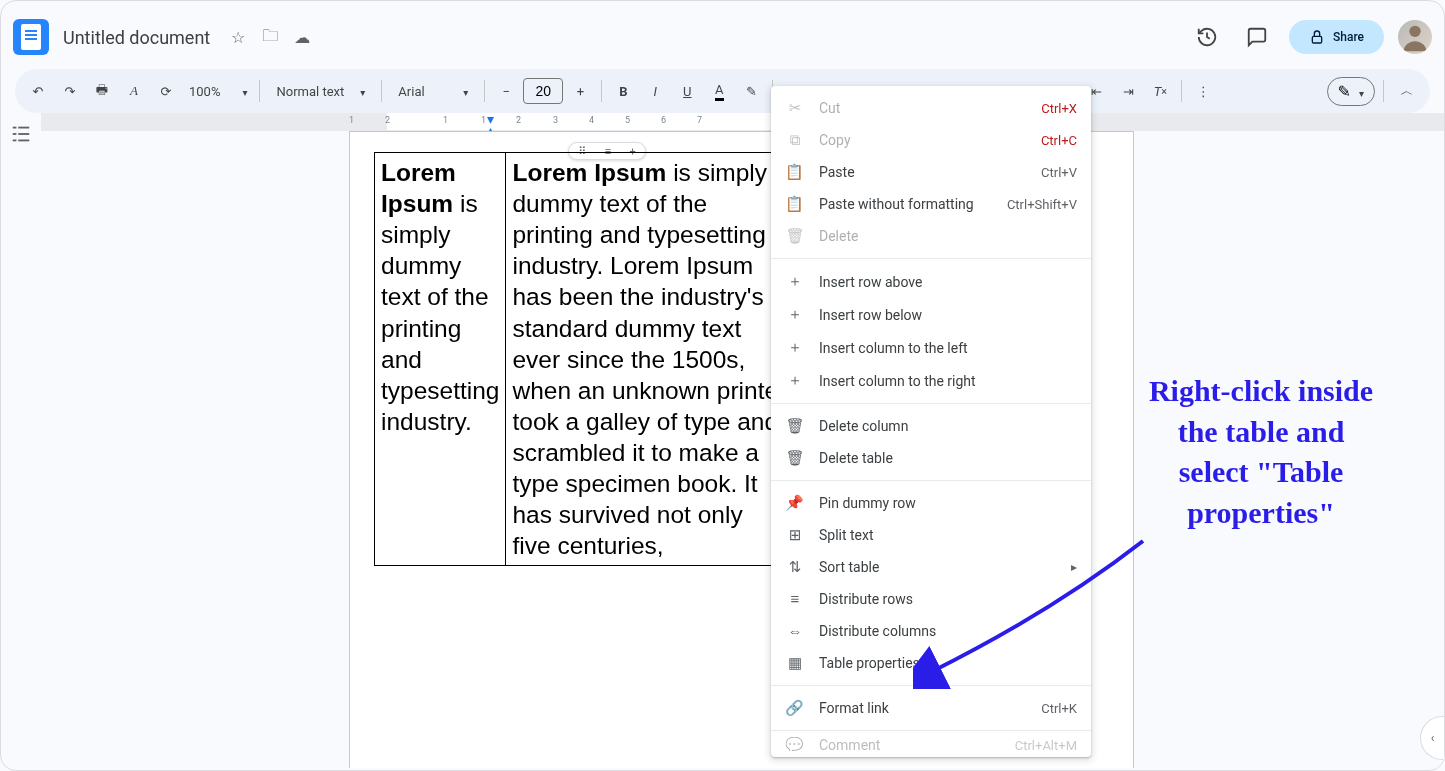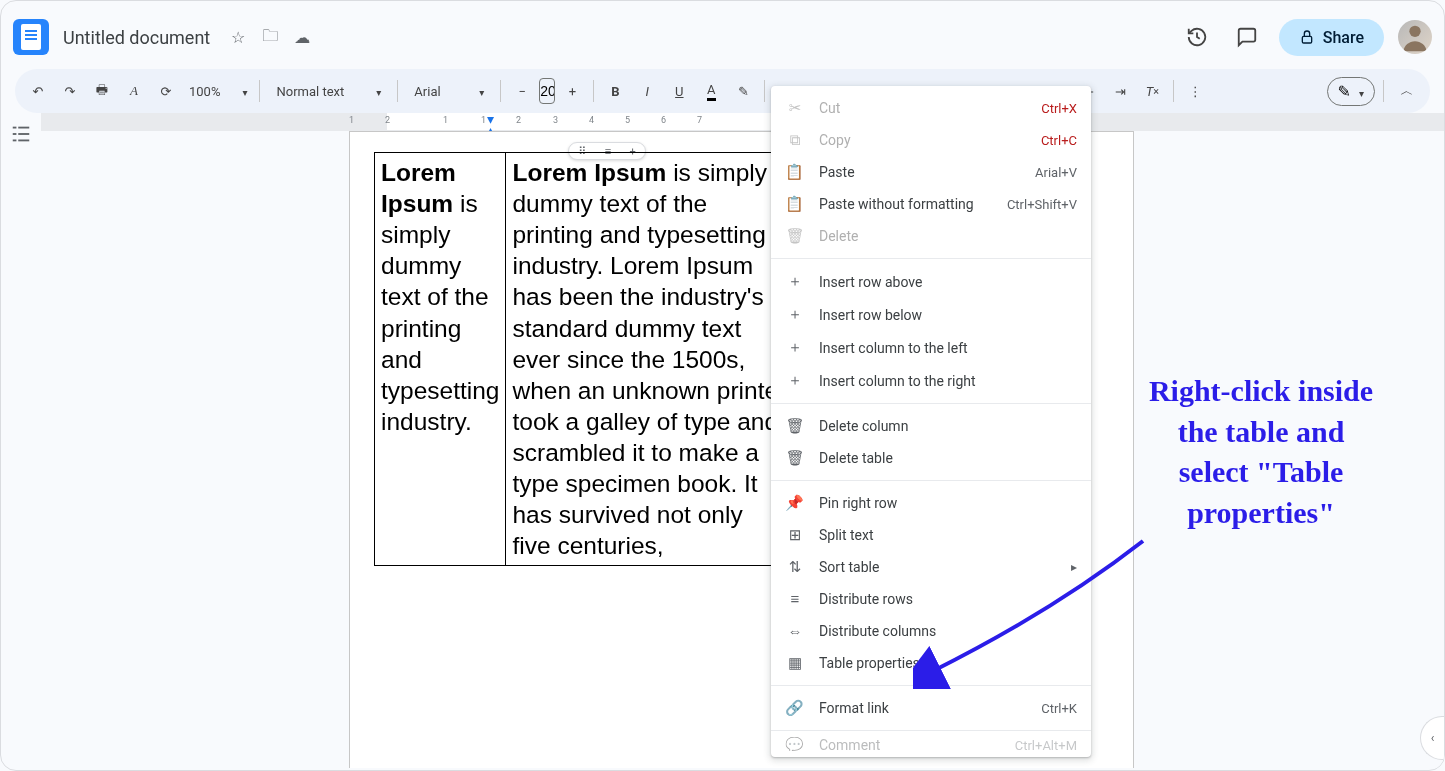--- a/index.html
+++ b/index.html
@@ -40,41 +40,41 @@
     height:2px; background:#2684fc; box-shadow: 0 4px 0 #2684fc, 0 8px 0 #2684fc;
   }
   .title-area { display:flex; flex:1;text-align:right; }
   .title-row { display:flex; align-items:center; gap:12px; }
   .doc-title { font-size:18px; color:#3c4043; padding:2px 6px; }
   .title-icon { color:#5f6368; width:20px; height:20px; display:flex; align-items:center; justify-content:center; cursor:pointer;}
   .menubar { display:flex; gap:2px; margin-top:2px; }
   .menu-item { font-size:14px; color:#202124; padding:4px 8px; border-radius:4px; cursor:pointer;}
   .titlebar-right { display:flex; align-items:center; gap:14px; }
   .round-icon { width:36px; height:36px; display:flex; align-items:center; justify-content:center; color:#444; cursor:pointer; border-radius:50%;}
-  .share-btn { display:flex; align-items:center; gap:8px; background:#c2e7ff; padding:9px 20px; border-radius:40px; font-size:16px; font-weight:500; color:#001d35; cursor:pointer;}
+  .share-btn { display:flex; align-items:center; gap:8px; background:#c2e7ff; padding:9px 20px; border-radius:40px; font-size:12px; font-weight:500; color:#001d35; cursor:pointer;}
   .avatar { width:34px; height:34px; border-radius:50%; background:linear-gradient(135deg,#b8b8b8,#e0d5c8); overflow:hidden;}
   .avatar svg{width:100%;height:100%}
 
   
   .toolbar-wrap {
     margin: 4px 14px 0 14px;
     background:#edf2fa;
     border-radius: 40px;
     padding: 4px 8px;
     display:flex;
     align-items:center;
     height: 44px;
     gap:2px;
   }
   .tb-btn { min-width:30px; height:30px; display:flex; align-items:center; justify-content:center; border-radius:4px; cursor:pointer; color:#444; font-size:13px;}
   .tb-sep { width:1px; height:22px; background:#c7c7c7; margin: 0 4px;}
-  .tb-select{ display:flex; align-items:center; gap:30px; padding:0 10px;}
+  .tb-select{ display:flex; align-items:center; gap:14px; padding:0 10px;}
   .zoom-box { display:flex; align-items:center; gap:20px; padding:0 6px;}
   .font-size-box { display:flex; align-items:center;}
-  .fs-input { width:16px; height:26px; border:1.5px solid #747775; border-radius:4px; text-align:center; font-size:14px; background:transparent; margin:0 2px;}
+  .fs-input { width:40px; height:26px; border:1.5px solid #747775; border-radius:4px; text-align:center; font-size:14px; background:transparent; margin:0 2px;}
   .tb-right { margin-left:auto; display:flex; align-items:center; gap:4px;}
   .pen-pill{display:flex;align-items:center;gap:6px;border:1px solid #747775;border-radius:18px;padding:4px 10px;}
   .caret-down::after{content:"▾"; font-size:10px; color:#444; margin-left:2px;}
   .underline-red { border-bottom: 3px solid #000; padding-bottom:1px;}
 
   
   .workspace { display:flex; position:relative; height: calc(100% - 114px);}
   .outline-col { width:40px; padding-top:10px; display:flex; justify-content:center;}
   .outline-icon{ color:#5f6368; cursor:pointer;}
   .shade{position:absolute;left:0;right:0;background:#e8eaed;}
@@ -293,21 +293,21 @@
       <span class="cm-shortcut">Ctrl+X</span>
     </div>
     <div class="cm-item disabled">
       <span class="cm-icon">⧉</span>
       <span>Copy</span>
       <span class="cm-shortcut">Ctrl+C</span>
     </div>
     <div class="cm-item">
       <span class="cm-icon">📋</span>
       <span>Paste</span>
-      <span class="cm-shortcut">Arial+V</span>
+      <span class="cm-shortcut">Ctrl+V</span>
     </div>
     <div class="cm-item">
       <span class="cm-icon">📋</span>
       <span>Paste without formatting</span>
       <span class="cm-shortcut">Ctrl+Shift+V</span>
     </div>
     <div class="cm-item disabled">
       <span class="cm-icon">🗑</span>
       <span>Delete</span>
     </div>
@@ -333,21 +333,21 @@
       <span class="cm-icon">🗑</span>
       <span>Delete column</span>
     </div>
     <div class="cm-item">
       <span class="cm-icon">🗑</span>
       <span>Delete table</span>
     </div>
     <div class="cm-sep"></div>
     <div class="cm-item">
       <span class="cm-icon">📌</span>
-      <span>Pin right row</span>
+      <span>Pin dummy row</span>
     </div>
     <div class="cm-item">
       <span class="cm-icon">⊞</span>
       <span>Split text</span>
     </div>
     <div class="cm-item">
       <span class="cm-icon">⇅</span>
       <span>Sort table</span>
       <span class="cm-arrow">▸</span>
     </div>

